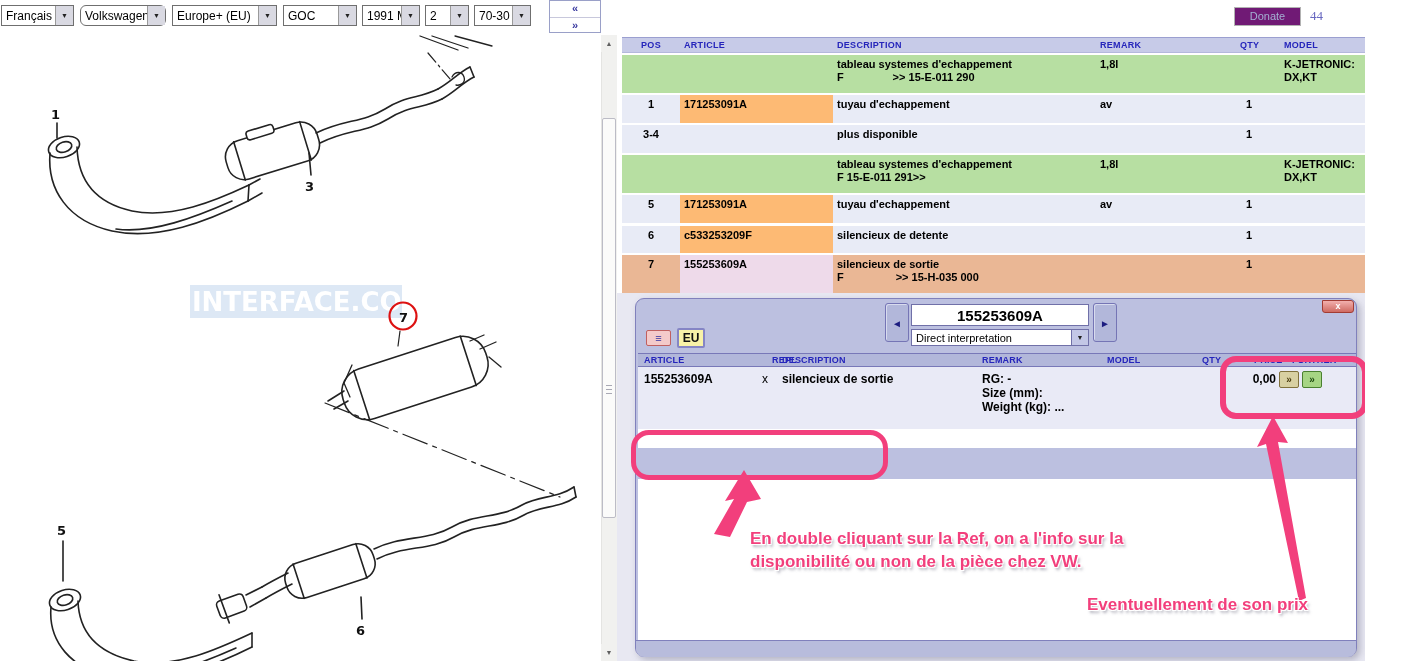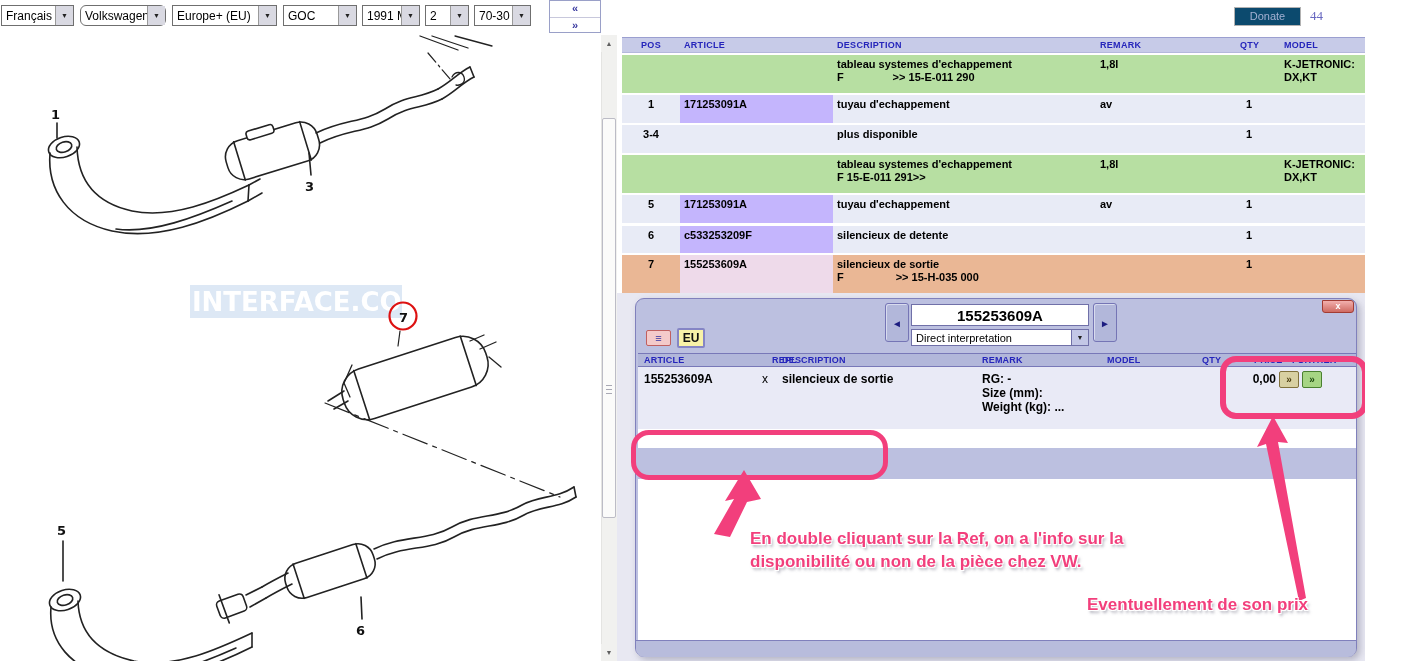--- a/index.html
+++ b/index.html
@@ -10,21 +10,21 @@
   .tb-select{position:absolute;top:5px;height:21px;display:flex;align-items:stretch;
     border:1px solid #6f6f6f;background:#fff;box-sizing:border-box;}
   .tb-select .txt{flex:1;font-size:12px;color:#000;padding:3px 2px 0 4px;white-space:nowrap;overflow:hidden;}
   .tb-select .drp{width:17px;background:#d9d9e2;border-left:1px solid #9a9a9a;
     font-size:7px;color:#222;display:flex;align-items:center;justify-content:center;}
   .navbox{position:absolute;left:549px;top:0;width:52px;height:33px;border:1px solid #9aa0c8;
     background:#fff;box-sizing:border-box;}
   .navbox .nv{height:16px;text-align:center;font-size:11px;font-weight:bold;color:#3a3aa0;line-height:15px;cursor:pointer;}
   .navbox .nv:first-child{border-bottom:1px solid #c8c8dc;}
   .donate{position:absolute;left:1234px;top:7px;width:67px;height:19px;border:1px solid #b2b2b2;
-    background:#0c4a6e;font-size:11px;color:#a3b0d2;text-align:center;line-height:17px;box-sizing:border-box;}
+    background:#701a75;font-size:11px;color:#a3b0d2;text-align:center;line-height:17px;box-sizing:border-box;}
   .counter{position:absolute;left:1310px;top:8px;font-size:13px;color:#6868c0;font-family:"Liberation Serif",serif;}
   .edgebtn{position:absolute;left:1391px;top:4px;width:12px;height:23px;border:1px solid #a8a8a8;border-right:none;background:#fff;}
 
   
   .sb-track{position:absolute;left:601px;top:35px;width:16px;height:626px;background:#f1f1ef;border-left:1px solid #e4e4e2;box-sizing:border-box;}
   .sb-btn{position:absolute;left:601px;width:16px;height:17px;background:#f1f1ef;color:#606060;
     font-size:7px;text-align:center;line-height:17px;cursor:pointer;}
   .sb-thumb{position:absolute;left:602px;top:118px;width:14px;height:400px;background:#fbfbfa;
     border:1px solid #bcbcc6;border-radius:2px;box-sizing:border-box;cursor:pointer;}
   .sb-grip{position:absolute;left:3px;top:266px;width:6px;height:10px;
@@ -37,21 +37,21 @@
     grid-template-columns:58px 153px 263px 140px 44px 1fr;box-sizing:border-box;}
   .phead{top:37px;height:16px;background:#c7cbe8;border-top:1px solid #9b9fd0;border-bottom:1px solid #b4b8dc;
     font-size:9px;font-weight:bold;color:#2525bb;letter-spacing:.3px;line-height:15px;}
   .phead .h{padding-left:4px;}
   .phead .h.pos{text-align:center;padding-left:0;}
   .prow{font-size:11px;font-weight:bold;color:#000;}
   .prow .c{padding:3px 0 0 4px;line-height:13px;white-space:pre;overflow:hidden;}
   .prow .c.pos{text-align:center;padding-left:0;}
   .prow .c.qty{padding-left:10px;}
   .prow.n{background:#e8ebf6;} .prow.g{background:#b7dfa2;} .prow.s{background:#eab795;}
-  .prow .c.pinkcell{background:#c4b5fd;}
+  .prow .c.pinkcell{background:#fdba74;}
   .prow.s .c.pinkcell{background:#eedaea;}
 
   
   .popup{position:absolute;left:635px;top:298px;width:722px;height:359px;background:#bcc0e0;
     border:1px solid #8080bc;border-radius:9px;box-shadow:3px 3px 7px rgba(80,80,110,.35);box-sizing:border-box;z-index:10;}
   .pp-close{position:absolute;left:686px;top:1px;width:32px;height:13px;
     background:linear-gradient(#f2b0ae,#cf6a62);border:1px solid #a23c34;border-radius:0 3px 3px 3px;
     color:#fff;font-size:9px;font-weight:bold;text-align:center;line-height:11px;box-sizing:border-box;cursor:pointer;}
   .pp-menu{position:absolute;left:10px;top:31px;width:25px;height:16px;background:#f4caca;border:1px solid #c06060;
     border-radius:2px;color:#3030a0;font-weight:bold;font-size:11px;text-align:center;line-height:14px;box-sizing:border-box;cursor:pointer;}

